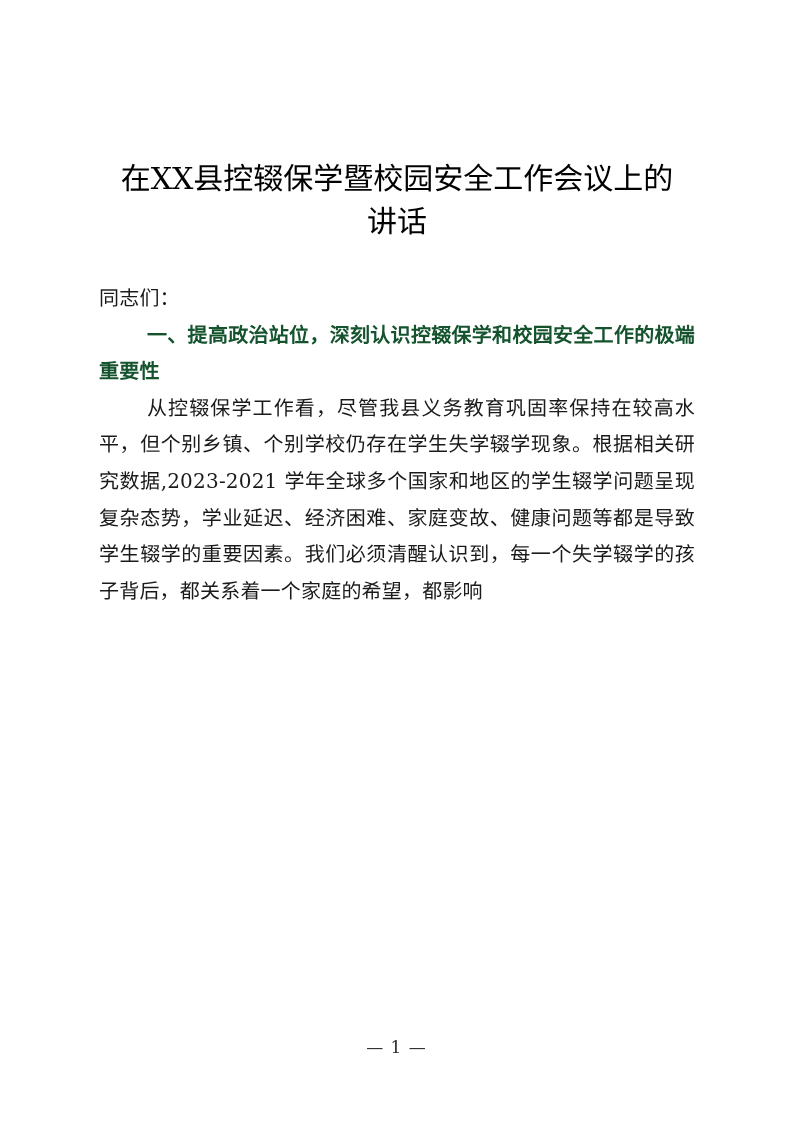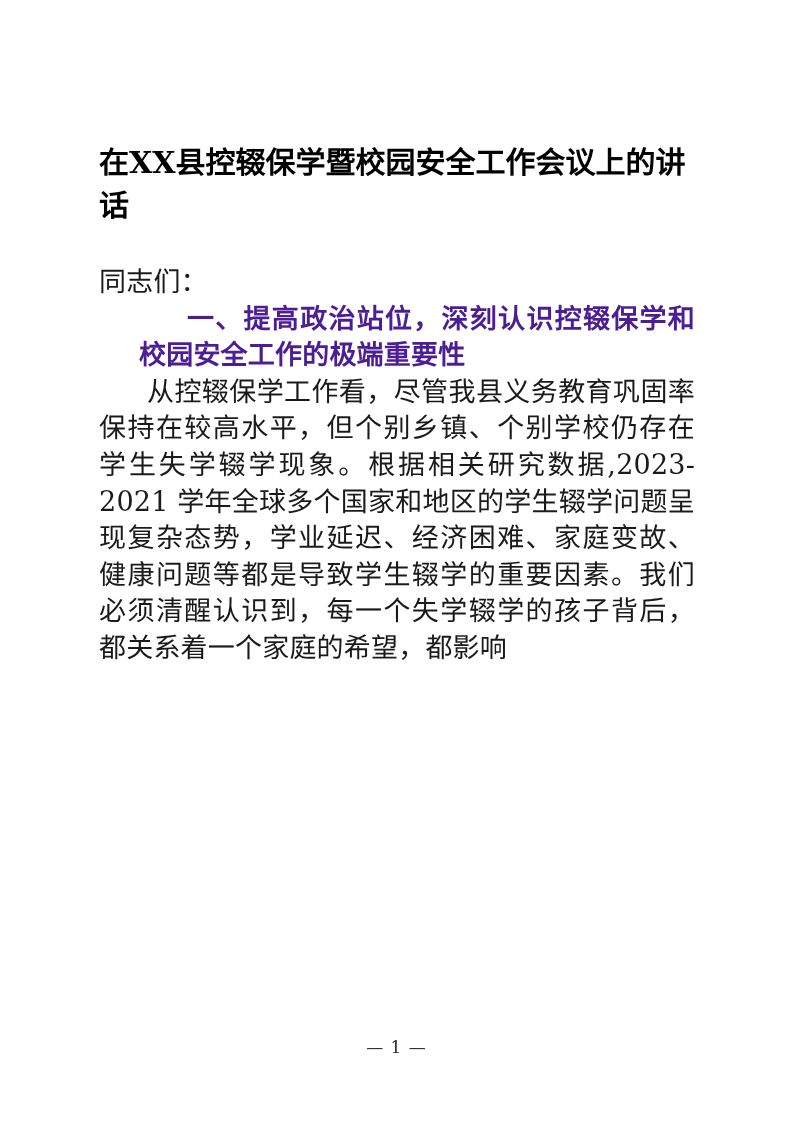--- a/index.html
+++ b/index.html
@@ -21,59 +21,58 @@
 
   .content {
     position: absolute;
     left: 99px;
     top: 0;
     width: 596px;
   }
 
   
   .doc-title {
-    margin: 0;
+    margin: 16px;
     padding: 0;
     padding-top: 141px;
     font-family: "DejaVu Serif", "Liberation Serif", serif;
-    font-weight: 700;
+    font-weight: 400;
     font-size: 30px;
     line-height: 43px;
-    text-align: left;
+    text-align: center;
     color: #000000;
     letter-spacing: 0px;
     -webkit-font-smoothing: none;
   }
 
   
   .para {
     margin: 0;
     padding: 0;
     font-family: "DejaVu Serif", "Liberation Serif", serif;
-    font-size: 27px;
+    font-size: 20px;
     line-height: 36.6px;
     color: #1a1a1a;
     text-align: justify;
     text-justify: inter-ideograph;
     letter-spacing: 0.2px;
   }
 
   .para.first-block {
     margin-top: 37px;
   }
 
   .para.indent {
     text-indent: 48px;
   }
 
   .para.heading {
     font-weight: 700;
     text-indent: 48px;
-    color: #4c1d95;
-    margin-left: 40px;
+    color: #14532d;
   }
 
   
   .page-footer {
     position: absolute;
     left: 0;
     right: 0;
     top: 1036px;
     text-align: center;
     font-family: "DejaVu Serif", "Liberation Serif", serif;

